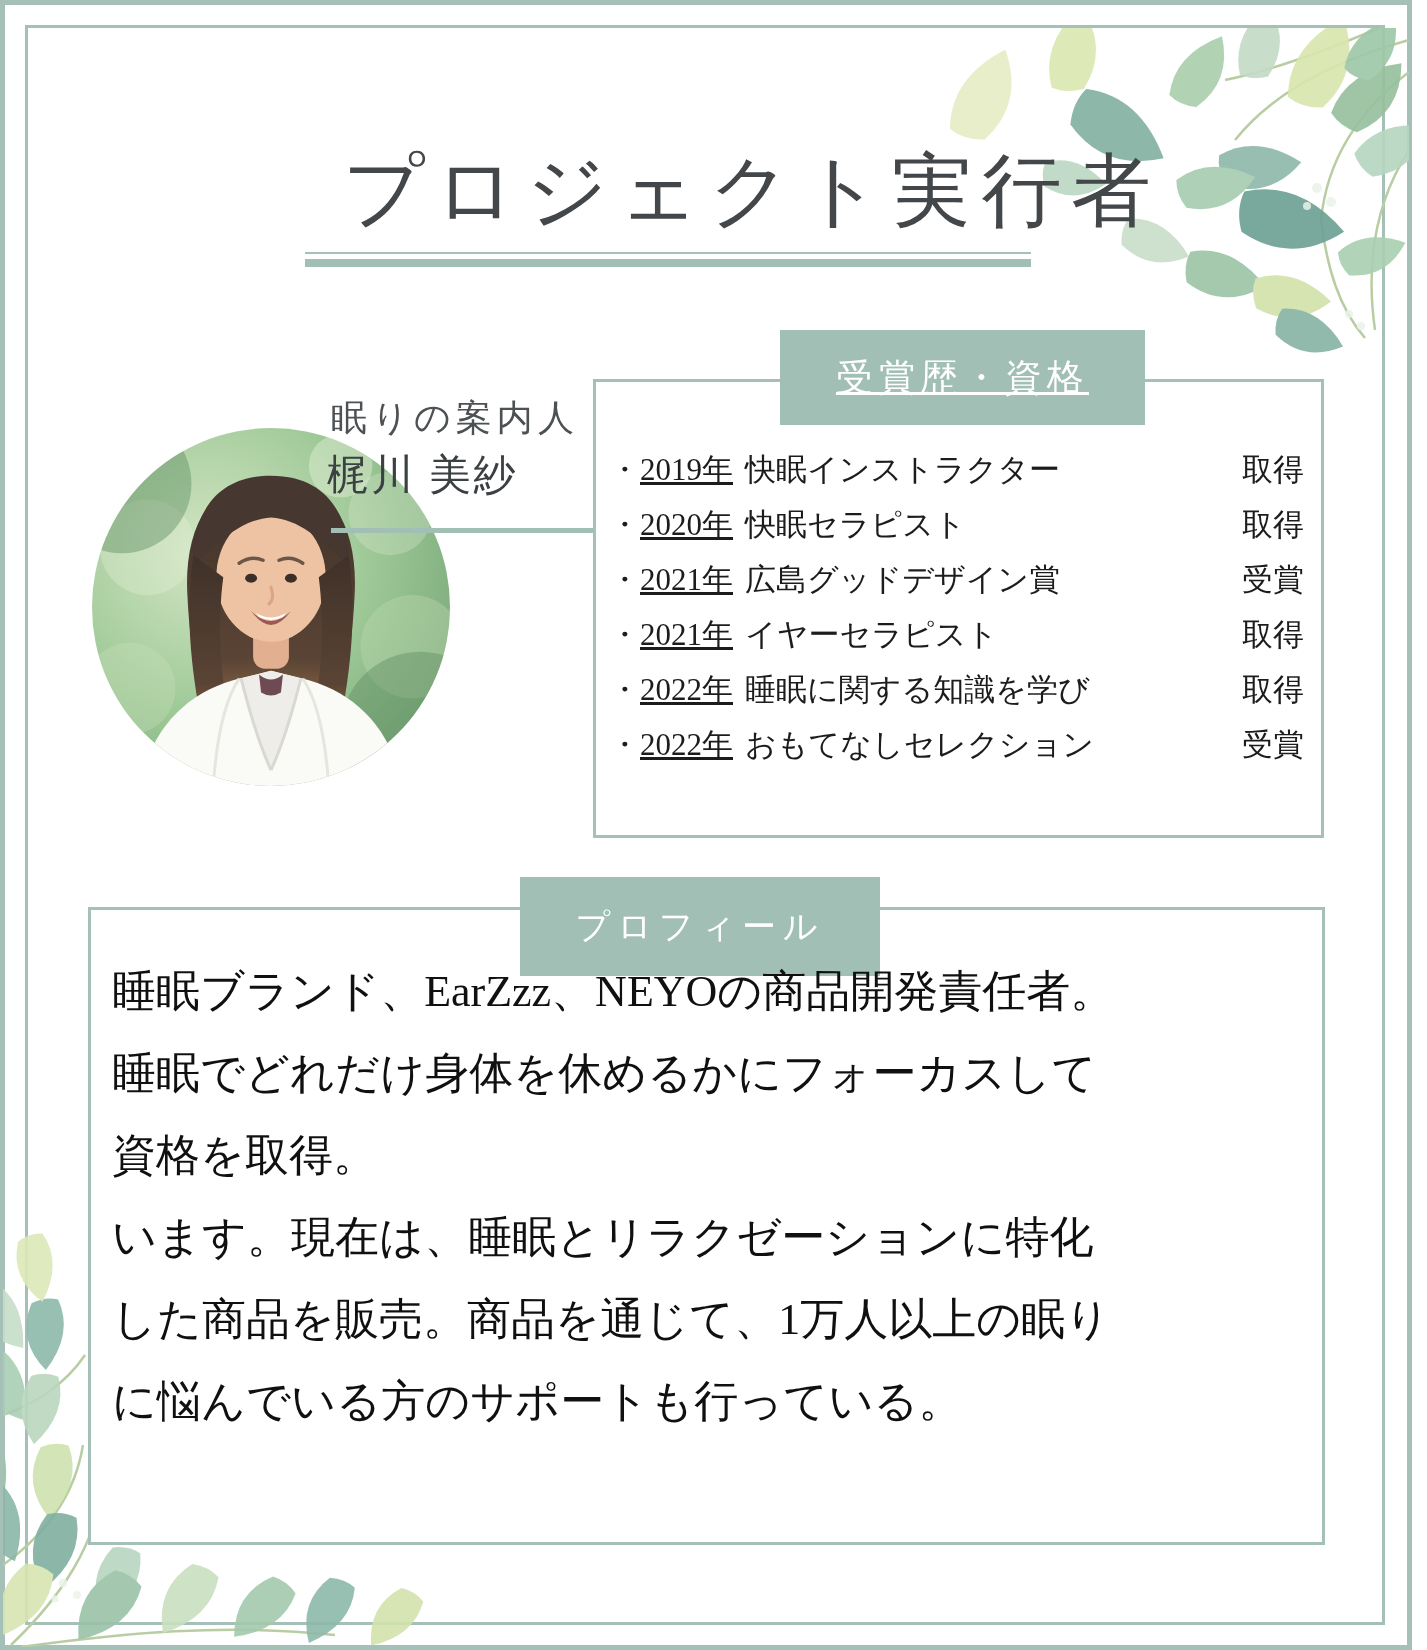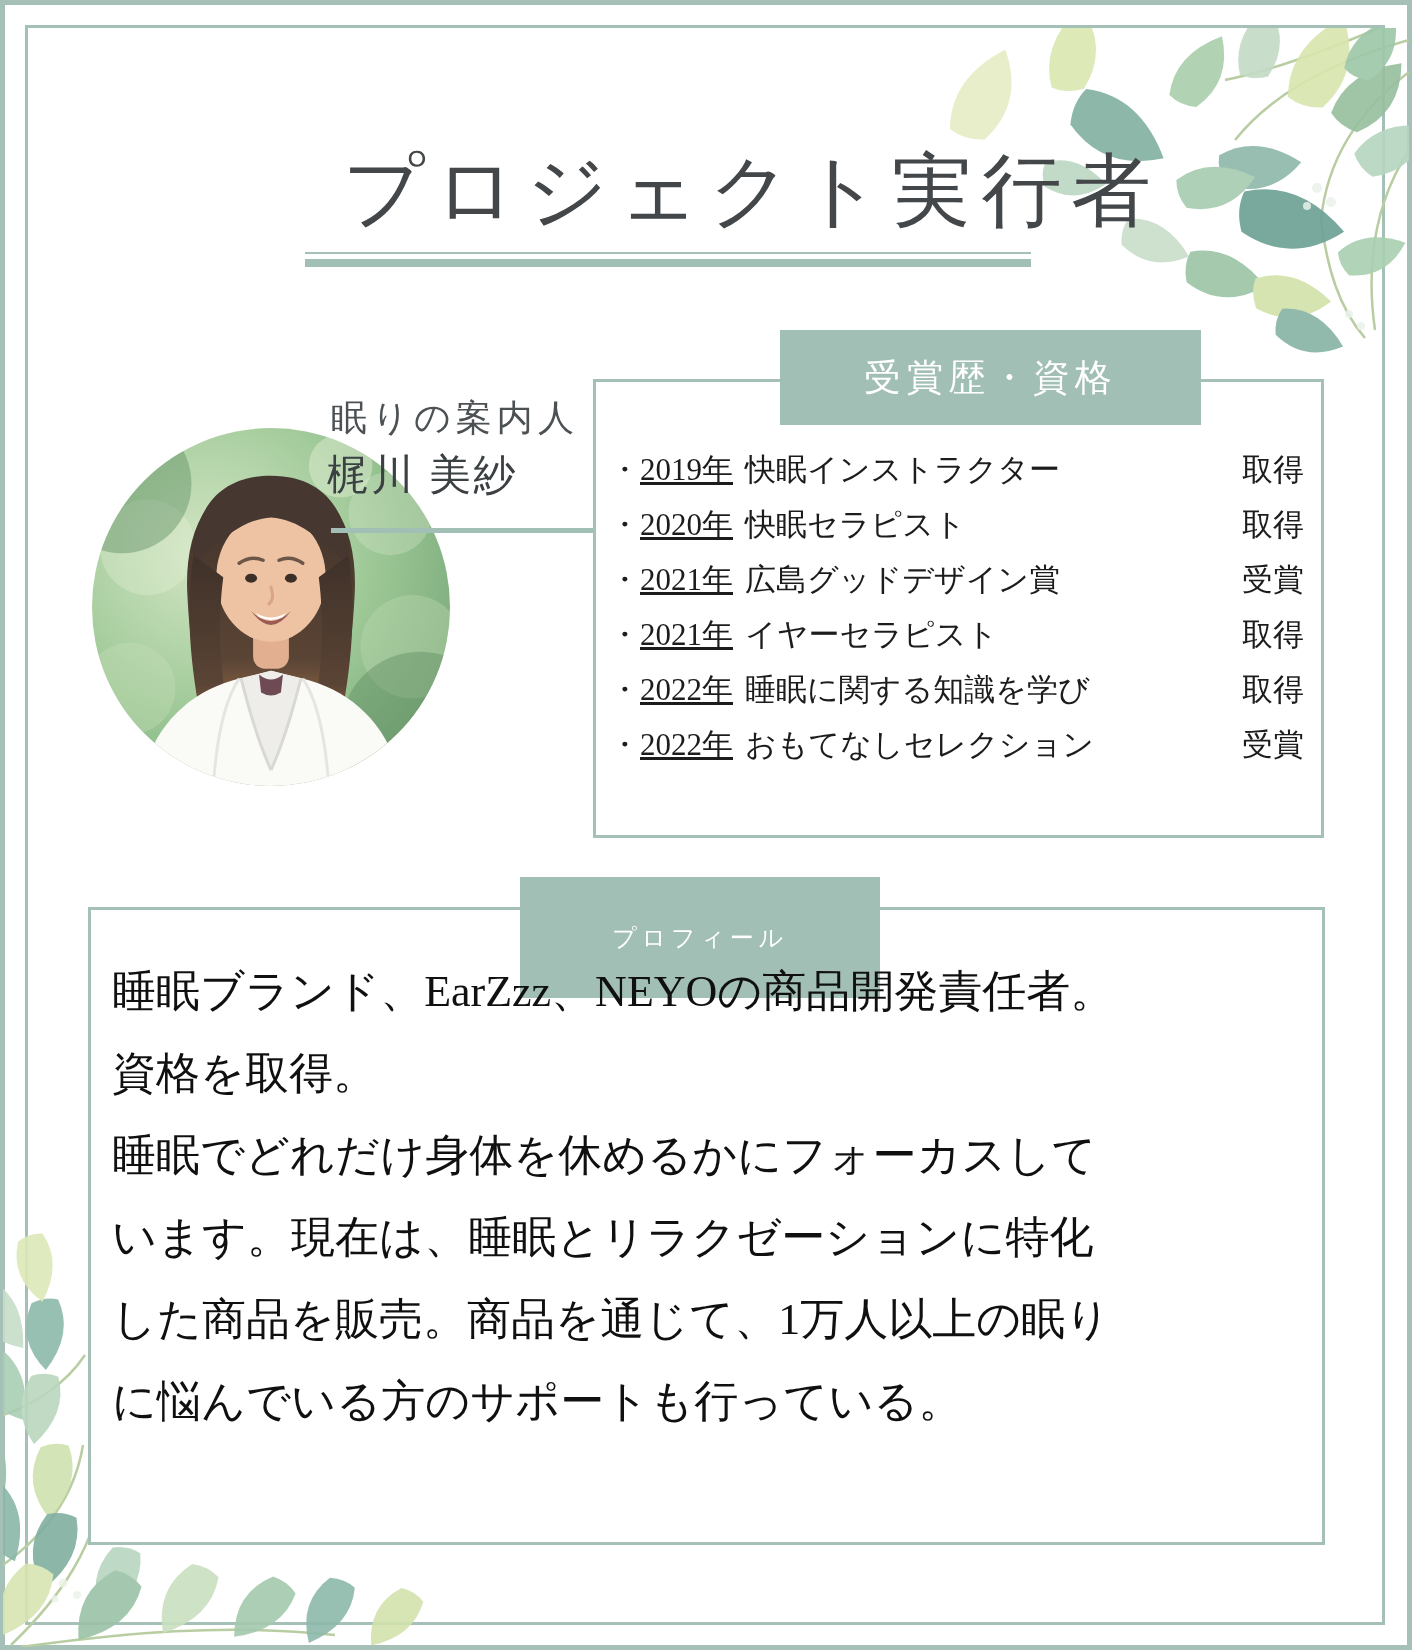--- a/index.html
+++ b/index.html
@@ -44,40 +44,40 @@
   
   .role{position:absolute;left:331px;top:394px;font-size:36px;letter-spacing:.14em;color:#4c5154;z-index:4;white-space:nowrap;}
   .name{position:absolute;left:327px;top:447px;font-size:42px;letter-spacing:.06em;color:#3b4043;z-index:4;white-space:nowrap;}
   .name-rule{position:absolute;left:331px;top:528px;width:262px;height:5px;background:var(--accent-sage);z-index:4;}
   
   .awards-box{
     position:absolute;left:593px;top:379px;width:731px;height:459px;
     border:3px solid var(--frame-border);background:#fff;z-index:3;
   }
   .awards-tab{
-    position:absolute;left:780px;top:330px;width:421px;height:95px;background:var(--accent-sage);
+    position:absolute;left:780px;top:330px;width:365px;height:95px;background:var(--accent-sage);
     color:var(--tab-text);display:flex;align-items:center;justify-content:center;
-    font-size:37px;letter-spacing:.14em;z-index:4;white-space:nowrap;
+    font-size:37px;letter-spacing:.14em;z-index:4;white-space:nowrap;text-decoration:underline;
   }
   .awards-list{position:absolute;left:593px;top:379px;width:731px;height:459px;z-index:5;padding:70px 20px 0 16px;}
   .award-row{
     display:flex;align-items:baseline;height:55px;
     font-size:31px;color:var(--body-text);white-space:nowrap;
   }
   .award-year{margin-right:12px;text-decoration:underline;}
   .award-title{flex:1 1 auto;}
   .award-status{margin-left:8px;}
   .profile-box{
     position:absolute;left:88px;top:907px;width:1237px;height:638px;
     border:3px solid var(--frame-border);background:#fff;z-index:3;
   }
   .profile-tab{
-    position:absolute;left:520px;top:877px;width:360px;height:121px;background:var(--accent-sage);
+    position:absolute;left:520px;top:877px;width:360px;height:99px;background:var(--accent-sage);
     color:var(--tab-text);display:flex;align-items:center;justify-content:center;
-    font-size:24px;letter-spacing:.2em;z-index:4;white-space:nowrap;
+    font-size:34px;letter-spacing:.2em;z-index:4;white-space:nowrap;
   }
   .profile-text{
     position:absolute;left:88px;top:907px;width:1237px;z-index:5;
     padding:44px 20px 0 24px;font-size:44px;line-height:82px;color:#101010;
   }
   .profile-line{white-space:nowrap;}
 </style>
 </head>
 <body>
 
@@ -255,18 +255,18 @@
       <span class="award-year">2022年</span>
       <span class="award-title">おもてなしセレクション</span>
       <span class="award-status">受賞</span>
   </div>
 </div>
 
 <div class="profile-box"></div>
 <div class="profile-tab">プロフィール</div>
 <div class="profile-text">
   <div class="profile-line">睡眠ブランド、EarZzz、NEYOの商品開発責任者。</div>
+  <div class="profile-line">睡眠でどれだけ身体を休めるかにフォーカスして</div>
   <div class="profile-line">資格を取得。</div>
-  <div class="profile-line">睡眠でどれだけ身体を休めるかにフォーカスして</div>
   <div class="profile-line">います。現在は、睡眠とリラクゼーションに特化</div>
   <div class="profile-line">した商品を販売。商品を通じて、1万人以上の眠り</div>
   <div class="profile-line">に悩んでいる方のサポートも行っている。</div>
 </div>
 
 </body></html>

